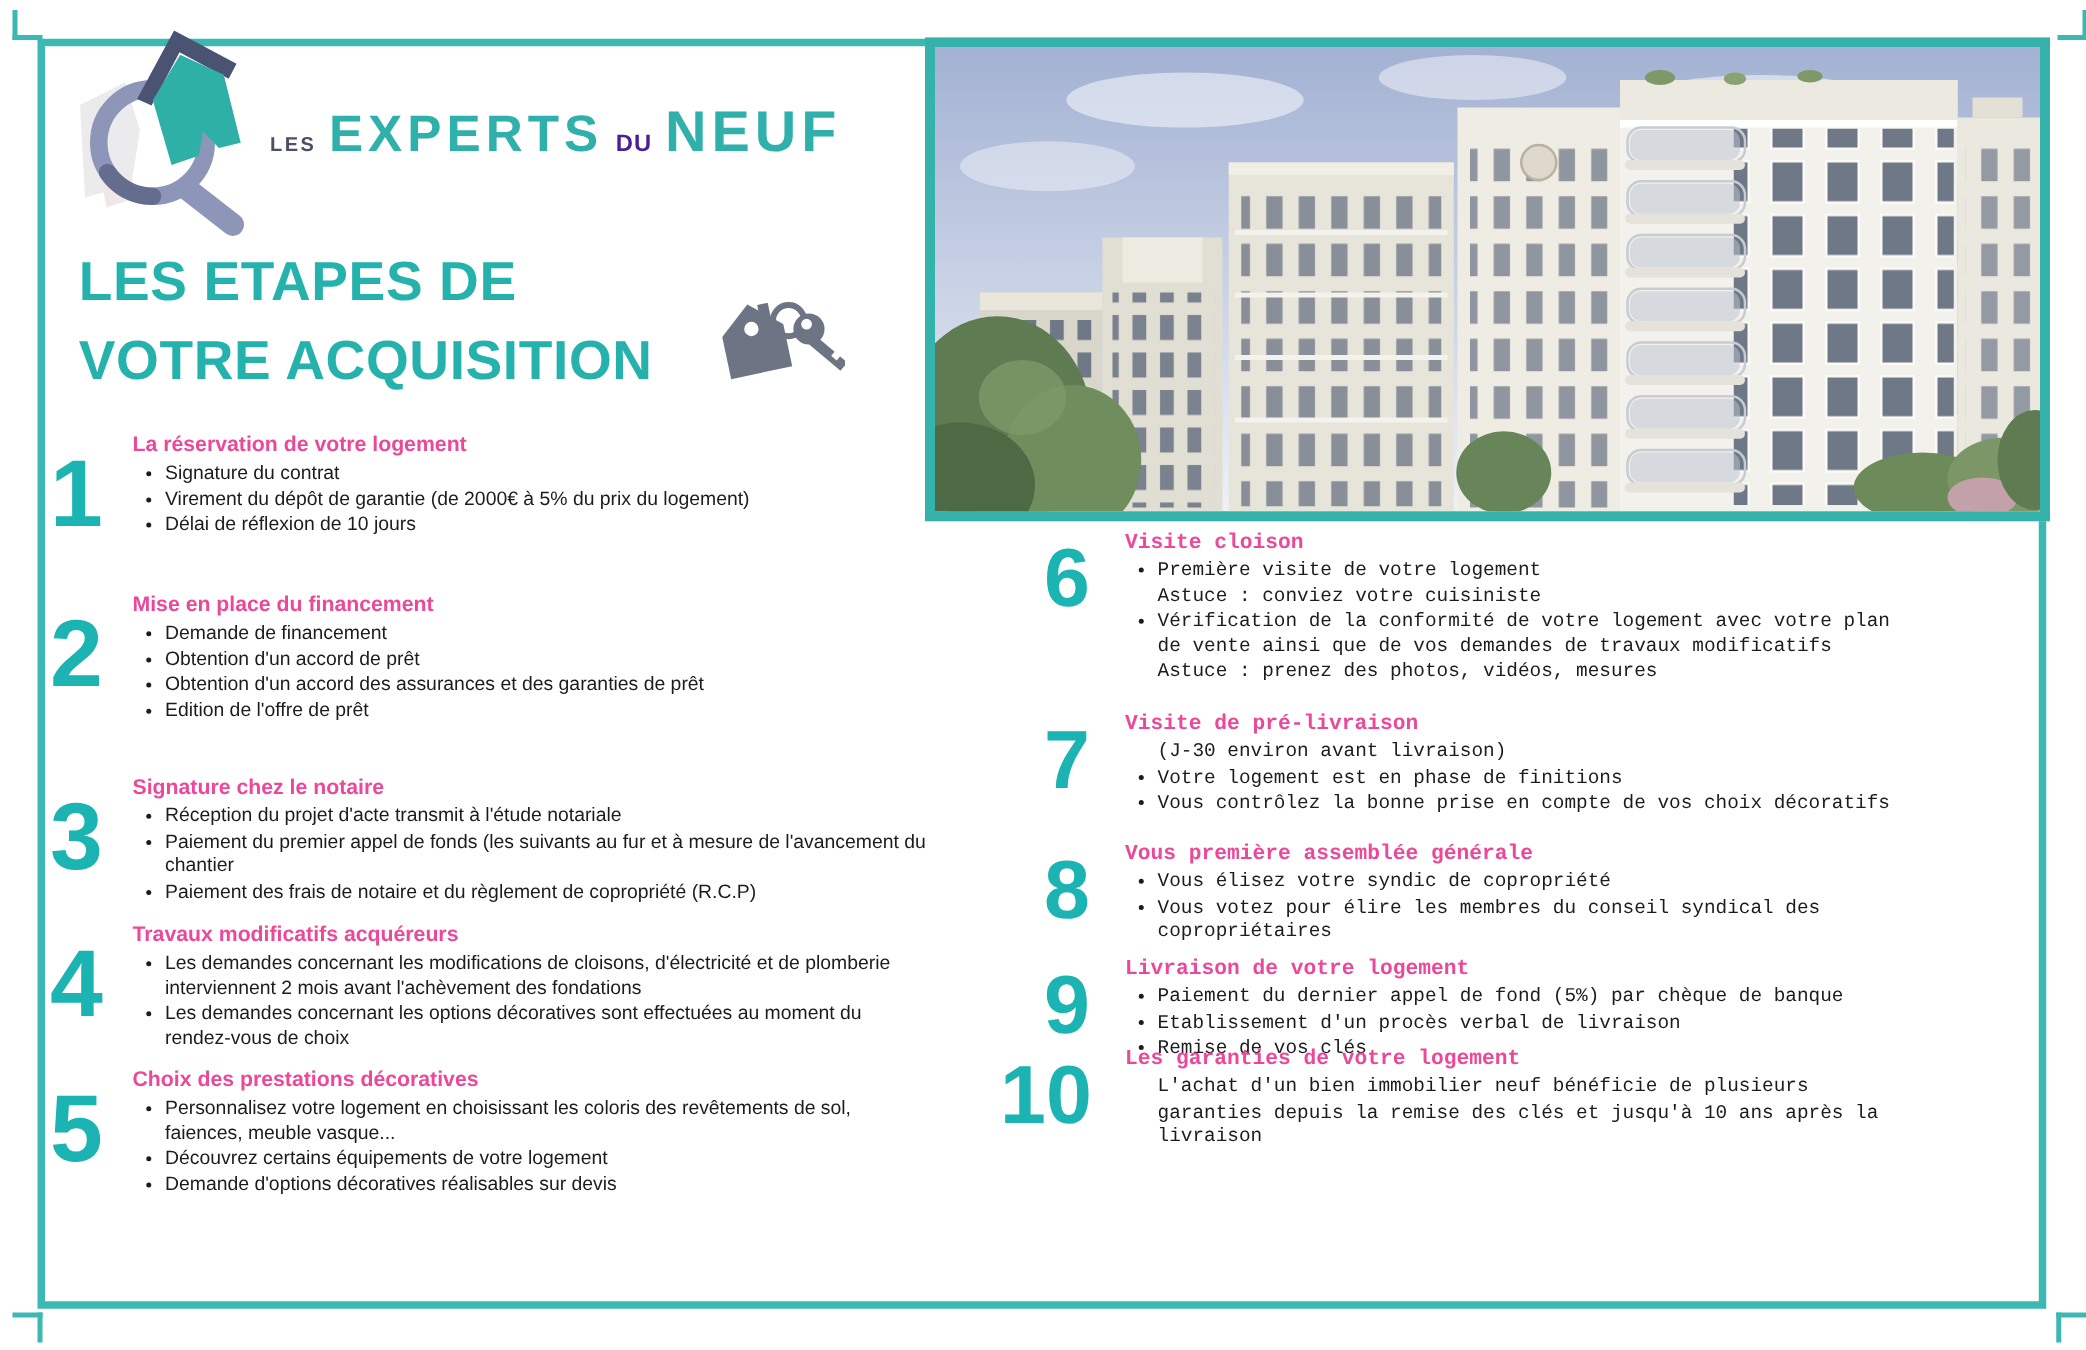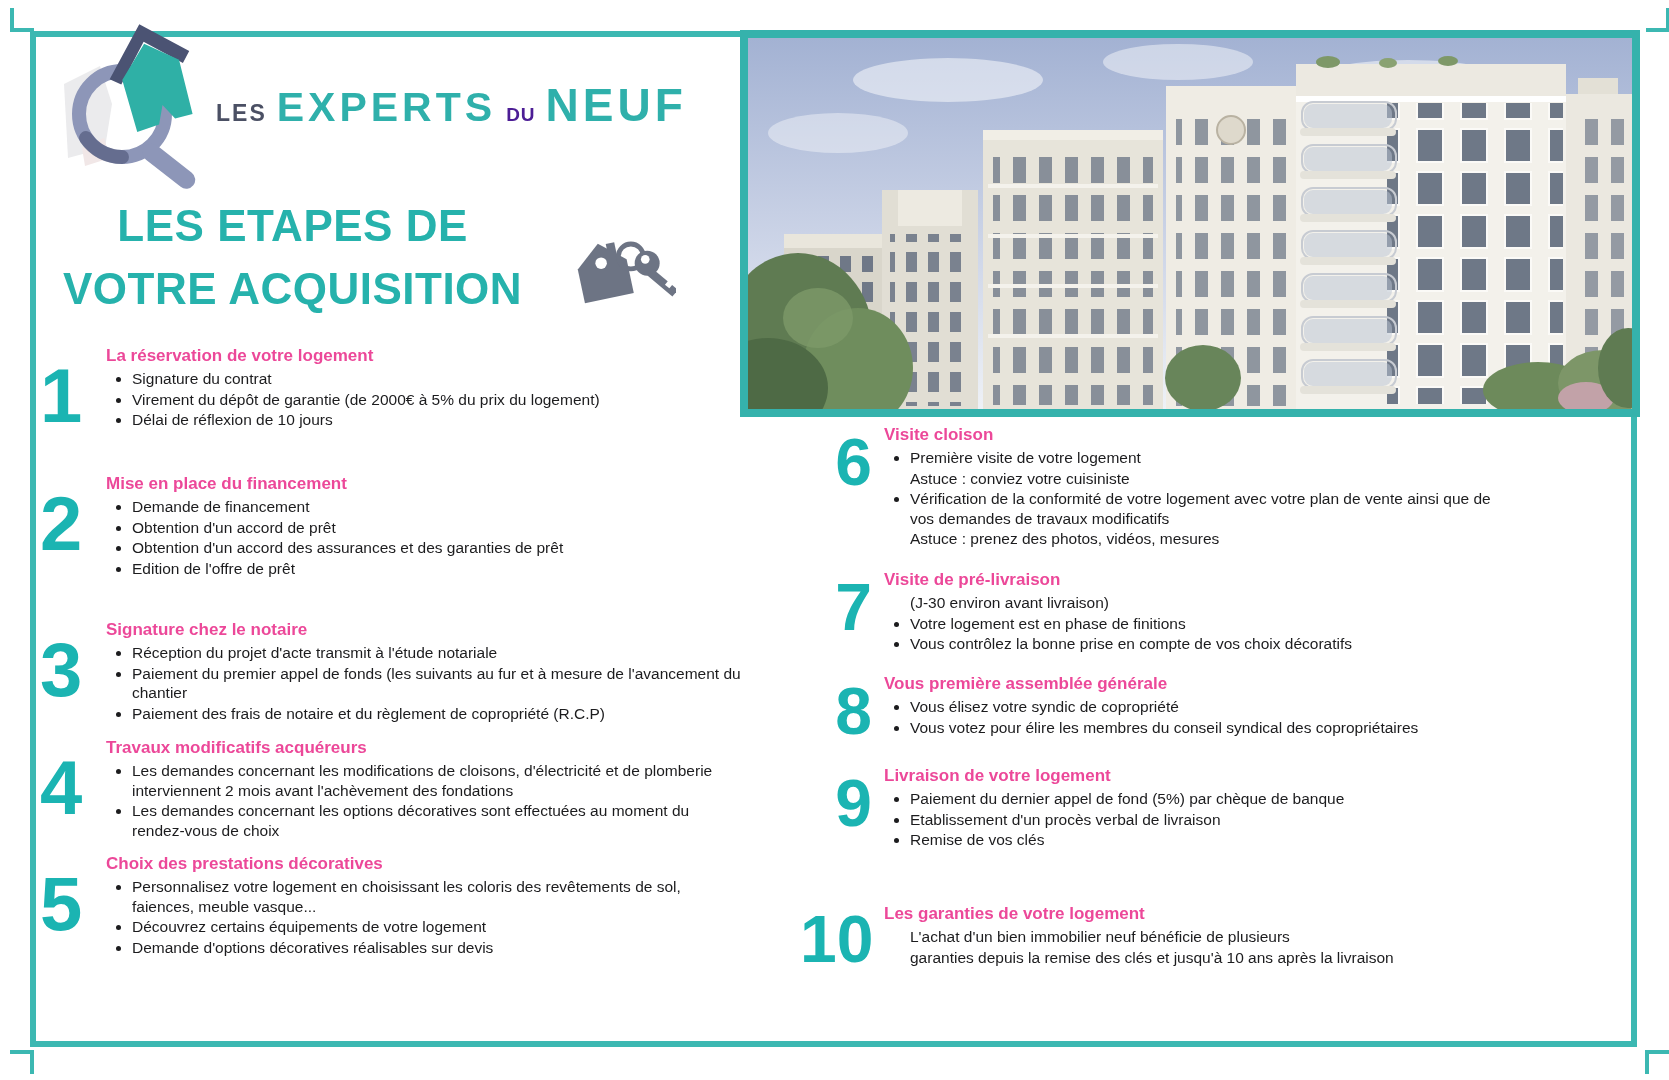--- a/index.html
+++ b/index.html
@@ -11,40 +11,40 @@
   .corner.tl{left:10px;top:8px;border-left-width:4px;border-bottom-width:4px;}
   .corner.tr{left:1646px;top:8px;border-right-width:4px;border-bottom-width:4px;}
   .corner.bl{left:10px;top:1050px;border-right-width:4px;border-top-width:4px;}
   .corner.br{left:1645px;top:1050px;border-left-width:4px;border-top-width:4px;}
 
   .frame{position:absolute;left:30px;top:31px;width:1595px;height:1004px;
          border:6px solid #3cb8b2;}
 
   .logo-wrap{position:absolute;left:52px;top:6px;width:170px;height:185px;}
   .logo-text{position:absolute;left:216px;top:78px;display:flex;align-items:baseline;white-space:nowrap;}
-  .logo-les{font-size:23px;color:#4b5064;font-weight:700;letter-spacing:2px;margin-right:10px;}
+  .logo-les{font-size:16px;color:#4b5064;font-weight:700;letter-spacing:2px;margin-right:10px;}
   .logo-experts{font-size:41px;color:#2fb0ab;font-weight:700;letter-spacing:4px;margin-right:10px;}
   .logo-du{font-size:19px;color:#4c1d95;font-weight:700;letter-spacing:1px;margin-right:10px;}
   .logo-neuf{font-size:46px;color:#2fb0ab;font-weight:700;letter-spacing:4px;}
 
   .main-title{position:absolute;left:63px;top:194px;font-size:44px;line-height:63px;
-              font-weight:800;color:#26b2ac;letter-spacing:.5px;white-space:pre-line;text-align:center;}
+              font-weight:800;color:#26b2ac;letter-spacing:.5px;white-space:pre-line;}
 
   .key-wrap{position:absolute;left:556px;top:220px;width:120px;height:95px;}
 
   .photo{position:absolute;left:740px;top:30px;width:900px;height:387px;
          border:8px solid #35b2ac;box-sizing:border-box;background:#cfd8e8;}
   .photo svg{display:block;width:100%;height:100%;}
 
   .step{position:absolute;display:flex;}
   .step-num{font-weight:800;color:#1bb4b2;line-height:.95;flex:none;}
   .col-left .step-num{width:52px;font-size:76px;margin-top:14px;}
   .col-right .step-num{width:72px;font-size:66px;margin-top:6px;text-align:right;}
   .step-body{margin-left:14px;}
-  .col-right .step-body{margin-left:12px;}
+  .col-right .step-body{margin-left:28px;font-family:Liberation Mono, monospace;}
   .step-title{font-size:17px;font-weight:700;color:#ec4899;margin-bottom:3px;}
   ul.step-items{margin:0;padding:0 0 0 26px;font-size:15.5px;line-height:19.5px;}
   ul.step-items li{margin:0 0 1px 0;}
   ul.step-items li.no-bullet{list-style:none;}
 </style>
 </head>
 <body>
 
 <div class="corner tl"></div>
 <div class="corner tr"></div>
@@ -299,21 +299,21 @@
   <div class="step-num">9</div>
   <div class="step-body">
       <div class="step-title">Livraison de votre logement</div>
   <ul class="step-items">
         <li>Paiement du dernier appel de fond (5%) par chèque de banque</li>
         <li>Etablissement d'un procès verbal de livraison</li>
         <li>Remise de vos clés</li>
       </ul>
     </div>
 </div>
-<div class="step col-right" style="left:800px;top:902px;width:720px;align-items:center;">
+<div class="step col-right" style="left:800px;top:838px;width:720px;">
   <div class="step-num">10</div>
   <div class="step-body">
       <div class="step-title">Les garanties de votre logement</div>
   <ul class="step-items">
         <li class="no-bullet">L'achat d'un bien immobilier neuf bénéficie de plusieurs</li>
         <li class="no-bullet">garanties depuis la remise des clés et jusqu'à 10 ans après la livraison</li>
       </ul>
     </div>
 </div>
 

